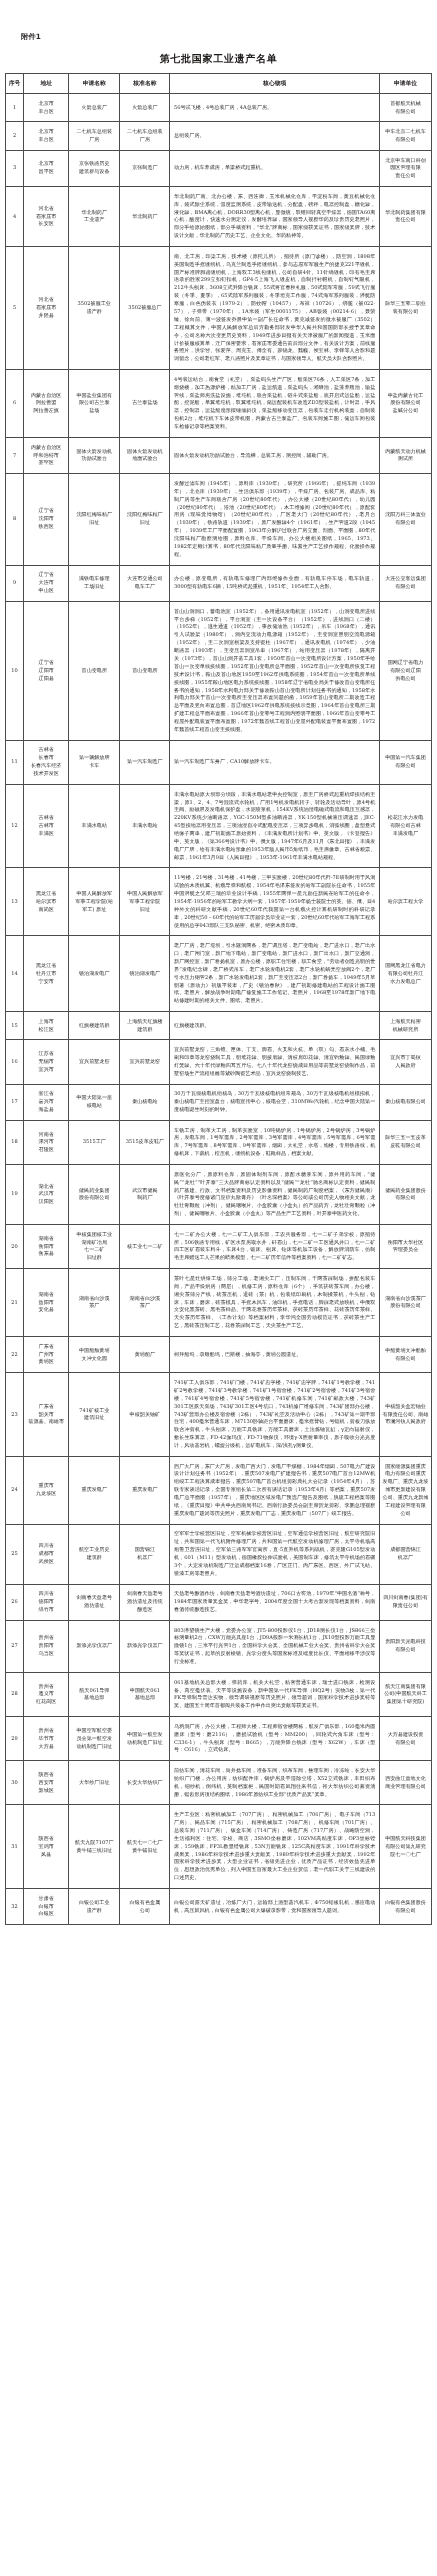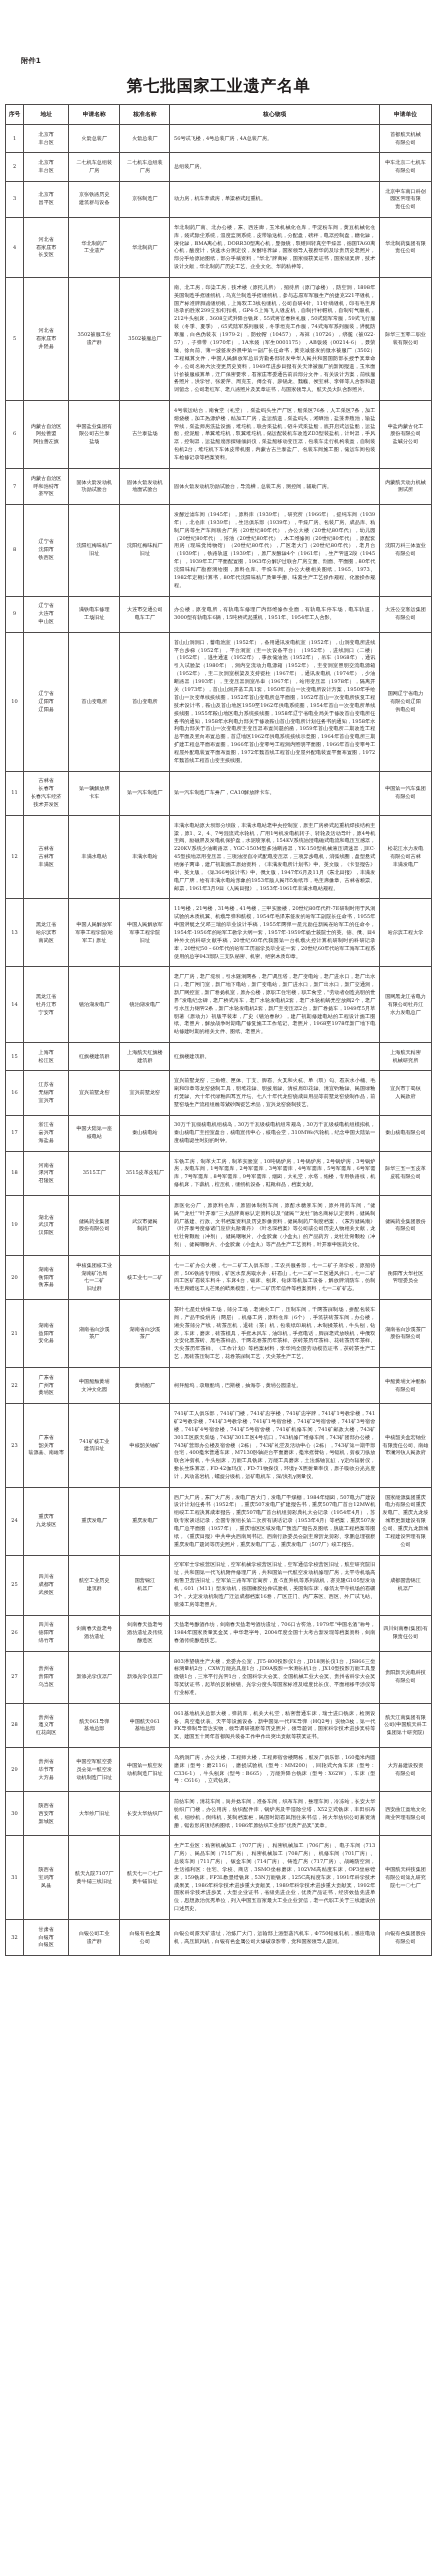--- a/index.html
+++ b/index.html
@@ -1,20 +1,20 @@
 <!DOCTYPE html>
 <html style="font-size:11.7px"><head>
 <meta charset="utf-8">
 <style>
   html,body { margin:0; padding:0; background:#ffffff; }
   body { width:437px; font-family:"DejaVu Serif","Liberation Serif",serif; color:#2f2b2b; }
-  .page { padding:32px 5.1px 44px 5.1px;margin-top:24px; }
+  .page { padding:32px 5.1px 44px 5.1px; }
   .attachment { font-size:7.3px; font-weight:bold; margin:0 0 10.2px 16px;
     font-family:"DejaVu Sans","Liberation Sans",sans-serif; }
-  .title { font-size:16px; font-weight:bold; text-align:center; margin:0 0 6.6px 0;
+  .title { font-size:10px; font-weight:bold; text-align:center; margin:0 0 6.6px 0;
     letter-spacing:0.7px; font-family:"DejaVu Sans","Liberation Sans",sans-serif; color:#1f1b1b; }
   table.heritage { width:427px; border-collapse:collapse; table-layout:fixed; }
   th,td { border:0.7px solid #4d4a4a; box-sizing:border-box; }
   th { font-size:5.8px; font-weight:bold; text-align:center; padding:5.1px 1.5px;
     font-family:"DejaVu Sans","Liberation Sans",sans-serif; color:#262222; }
   td { font-size:5.1px; line-height:1.55; padding:5.8px 2.2px; vertical-align:middle; }
   td.c-no, td.c-region, td.c-applied, td.c-approved, td.c-applicant {
     text-align:center; white-space:pre-line; }
   td.c-core { text-align:justify; padding:5.8px 3.6px; }
   col.w-no{width:18px} col.w-region{width:45px} col.w-applied{width:51px}

